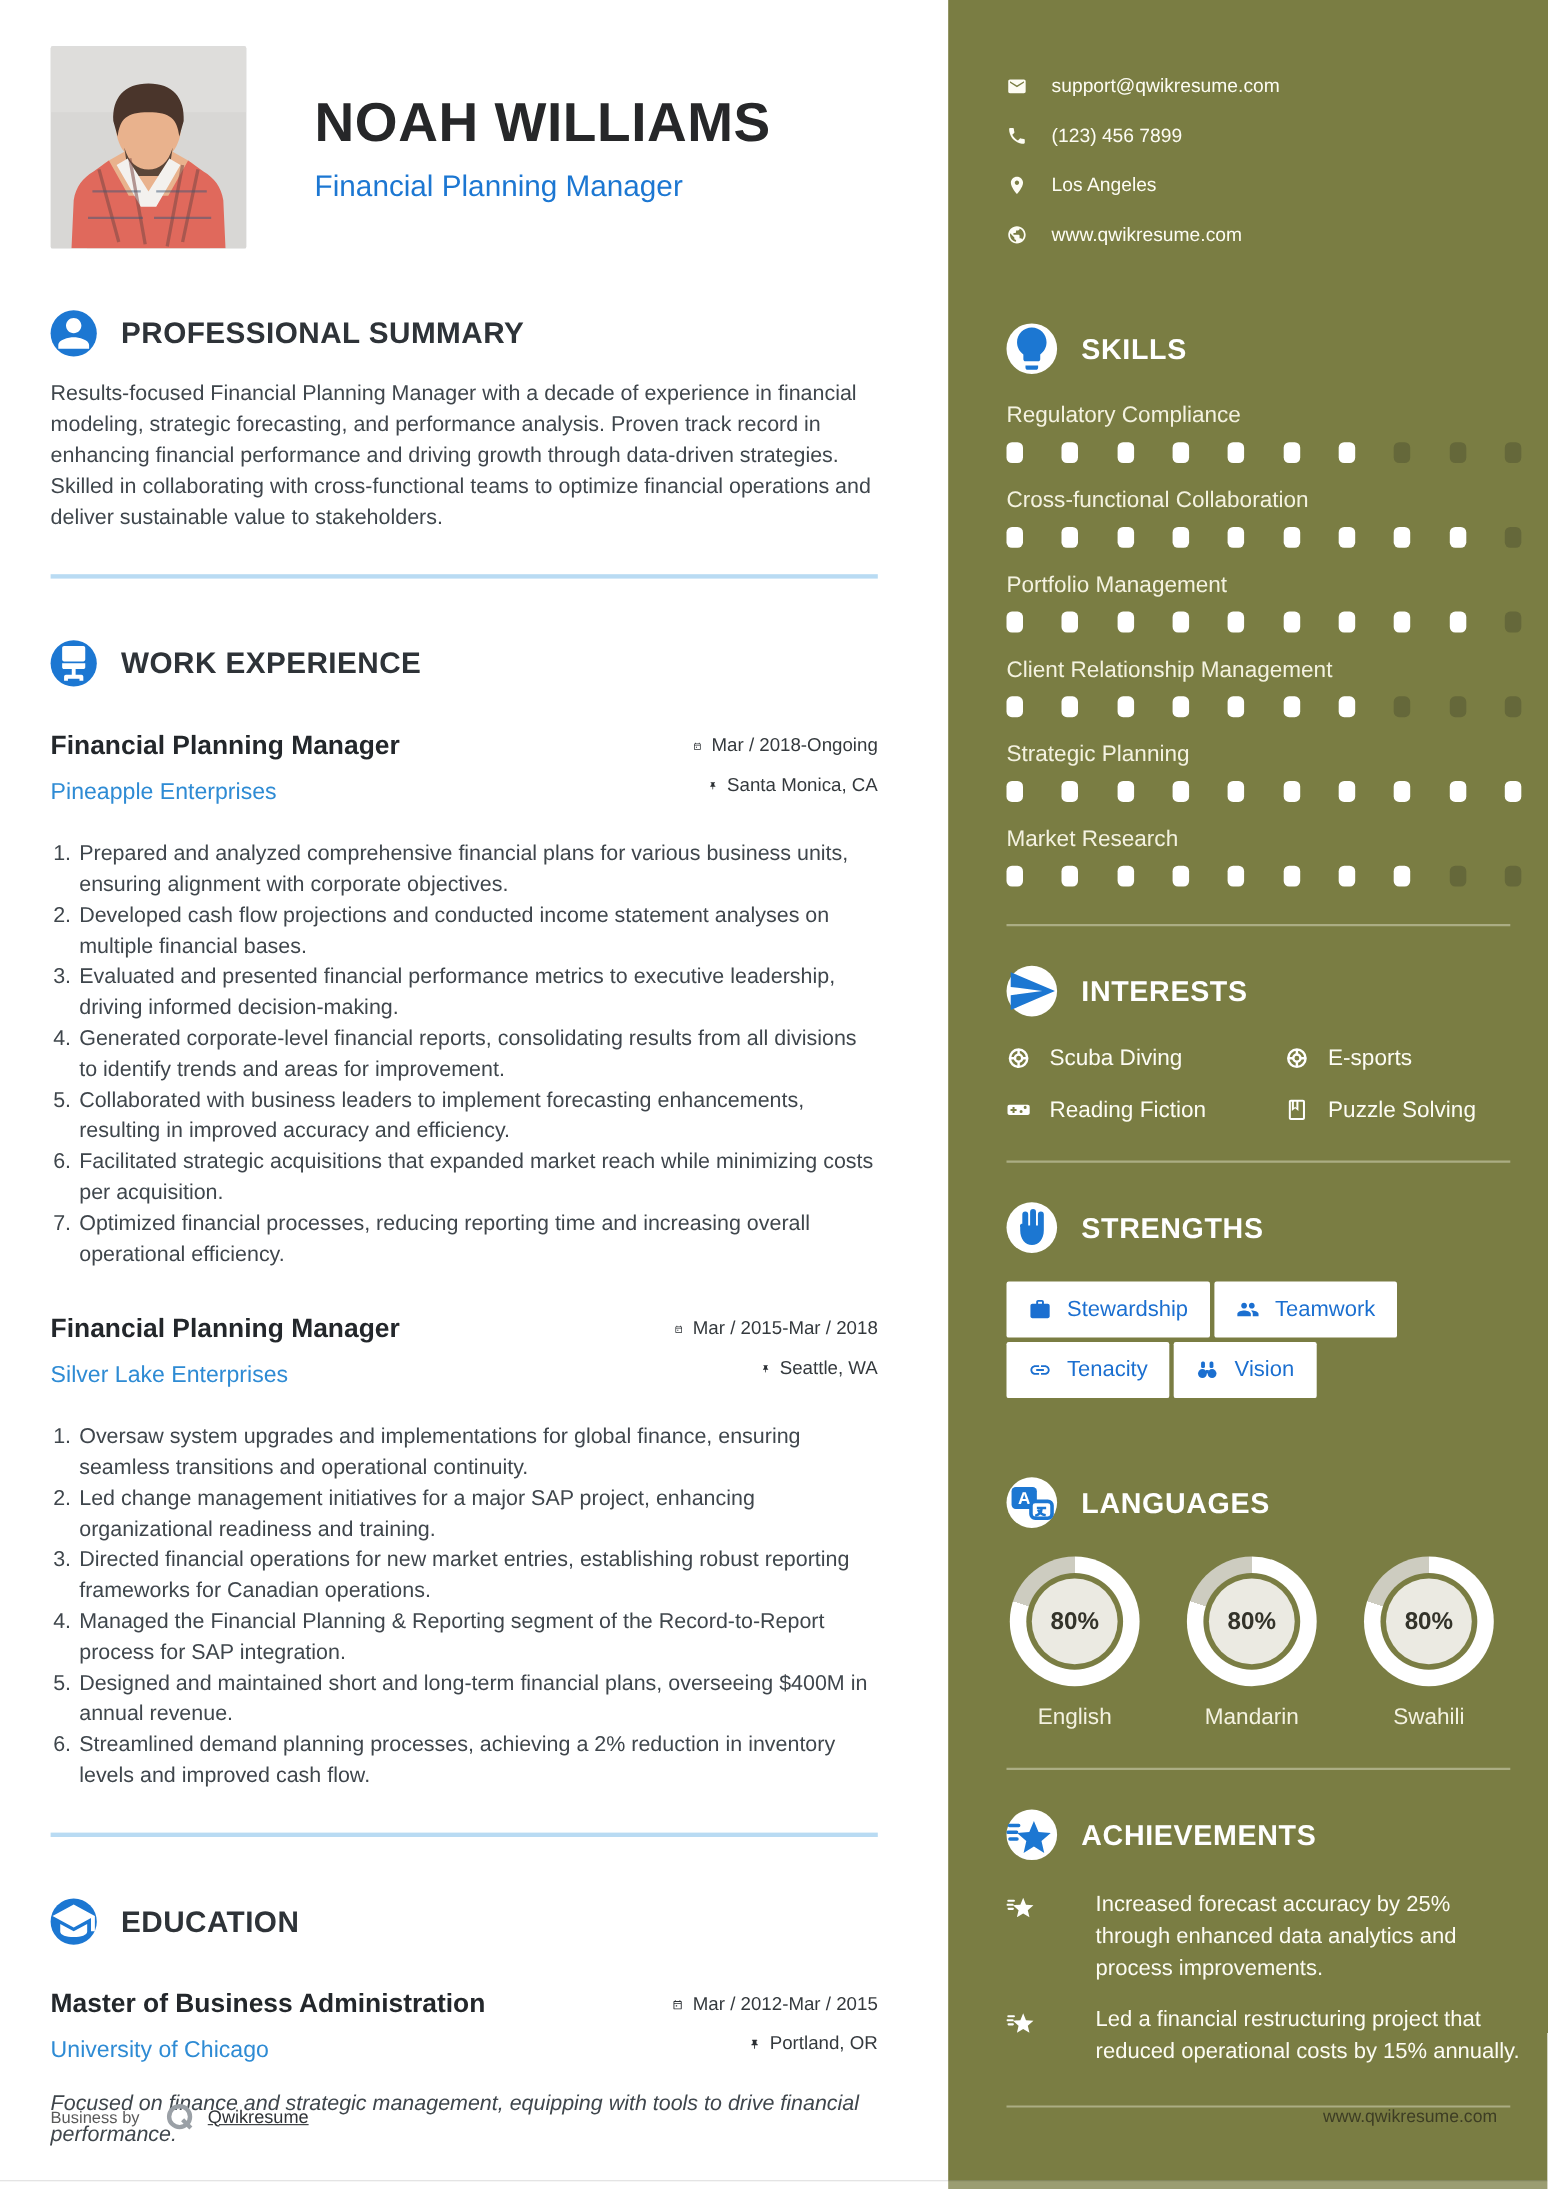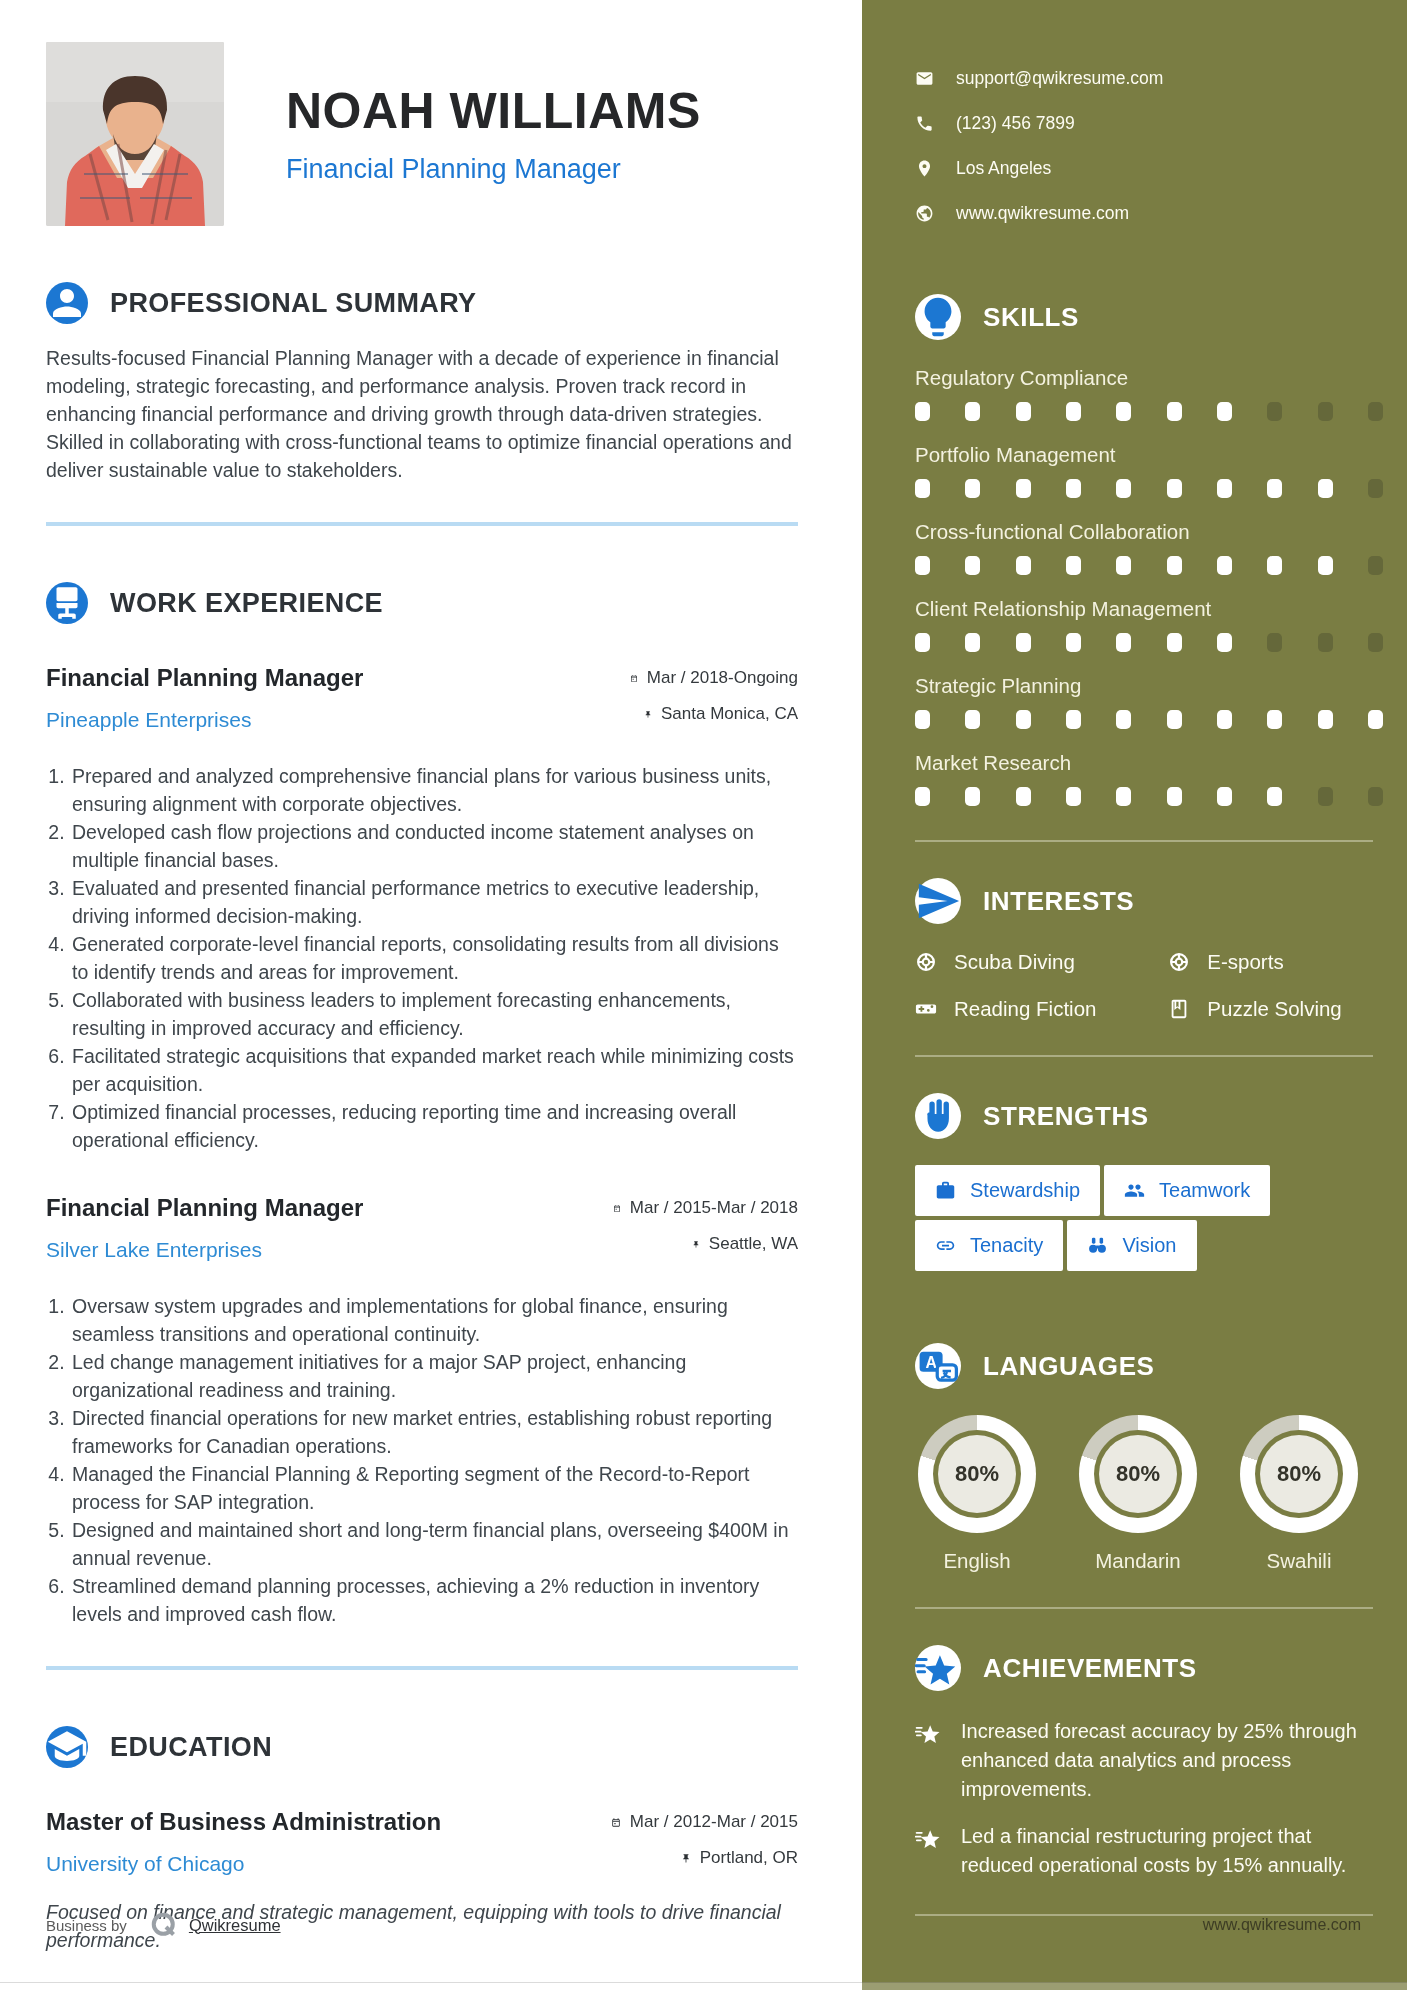--- a/index.html
+++ b/index.html
@@ -65,21 +65,21 @@
   .languages{margin-top:72px;}
   .langs-row{display:flex;justify-content:space-between;max-width:446px;margin-top:6px;}
   .lang{display:flex;flex-direction:column;align-items:center;width:124px;}
   .donut{width:118px;height:118px;border-radius:50%;display:flex;align-items:center;justify-content:center;}
   .donut-hole{width:88px;height:88px;border-radius:50%;background:var(--sidebar-bg,#7a7d43);
               display:flex;align-items:center;justify-content:center;}
   .donut-core{width:78px;height:78px;border-radius:50%;background:var(--donut-core,#ebeae2);
               display:flex;align-items:center;justify-content:center;}
   .donut-core span{font-size:22px;font-weight:700;color:var(--donut-text,#33332a);}
   .lang-label{margin-top:16px;font-size:20.5px;color:#f4f2e0;}
-  .ach-item{display:flex;margin-bottom:18px;}
+  .ach-item{display:flex;margin-bottom:18px;gap:35px;}
   .ach-item svg{width:28px;height:28px;color:#fff;flex:0 0 28px;margin-top:2px;}
   .ach-item p{margin:0 0 0 18px;font-size:20px;line-height:29px;color:#fdfcf3;max-width:420px;}
   .sidebar-site{position:absolute;right:46px;bottom:56px;font-size:16px;color:var(--sidebar-footer-text,#3d3d24);}
   .bottom-strip{position:absolute;left:0;right:0;bottom:0;height:7px;border-top:1px solid rgba(0,0,0,.14);
                 background:rgba(255,255,255,.25);}
 </style>
 </head>
 <body>
 
 <div class="page">
@@ -314,36 +314,36 @@
               <span class="dot on"></span>
               <span class="dot on"></span>
               <span class="dot on"></span>
               <span class="dot on"></span>
               <span class="dot"></span>
               <span class="dot"></span>
               <span class="dot"></span>
             </div>
           </div>
           <div class="skill">
+            <div class="skill-label">Cross-functional Collaboration</div>
+            <div class="skill-dots">
+              <span class="dot on"></span>
+              <span class="dot on"></span>
+              <span class="dot on"></span>
+              <span class="dot on"></span>
+              <span class="dot on"></span>
+              <span class="dot on"></span>
+              <span class="dot on"></span>
+              <span class="dot on"></span>
+              <span class="dot on"></span>
+              <span class="dot"></span>
+            </div>
+          </div>
+          <div class="skill">
             <div class="skill-label">Portfolio Management</div>
-            <div class="skill-dots">
-              <span class="dot on"></span>
-              <span class="dot on"></span>
-              <span class="dot on"></span>
-              <span class="dot on"></span>
-              <span class="dot on"></span>
-              <span class="dot on"></span>
-              <span class="dot on"></span>
-              <span class="dot on"></span>
-              <span class="dot on"></span>
-              <span class="dot"></span>
-            </div>
-          </div>
-          <div class="skill">
-            <div class="skill-label">Cross-functional Collaboration</div>
             <div class="skill-dots">
               <span class="dot on"></span>
               <span class="dot on"></span>
               <span class="dot on"></span>
               <span class="dot on"></span>
               <span class="dot on"></span>
               <span class="dot on"></span>
               <span class="dot on"></span>
               <span class="dot on"></span>
               <span class="dot on"></span>

